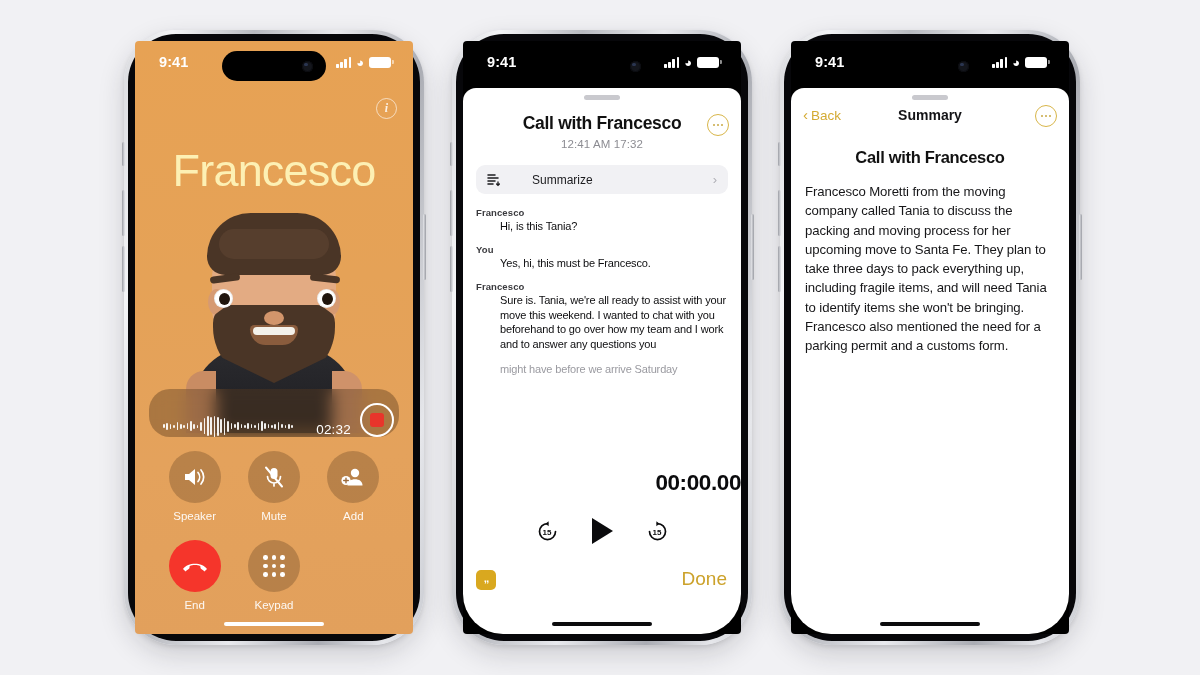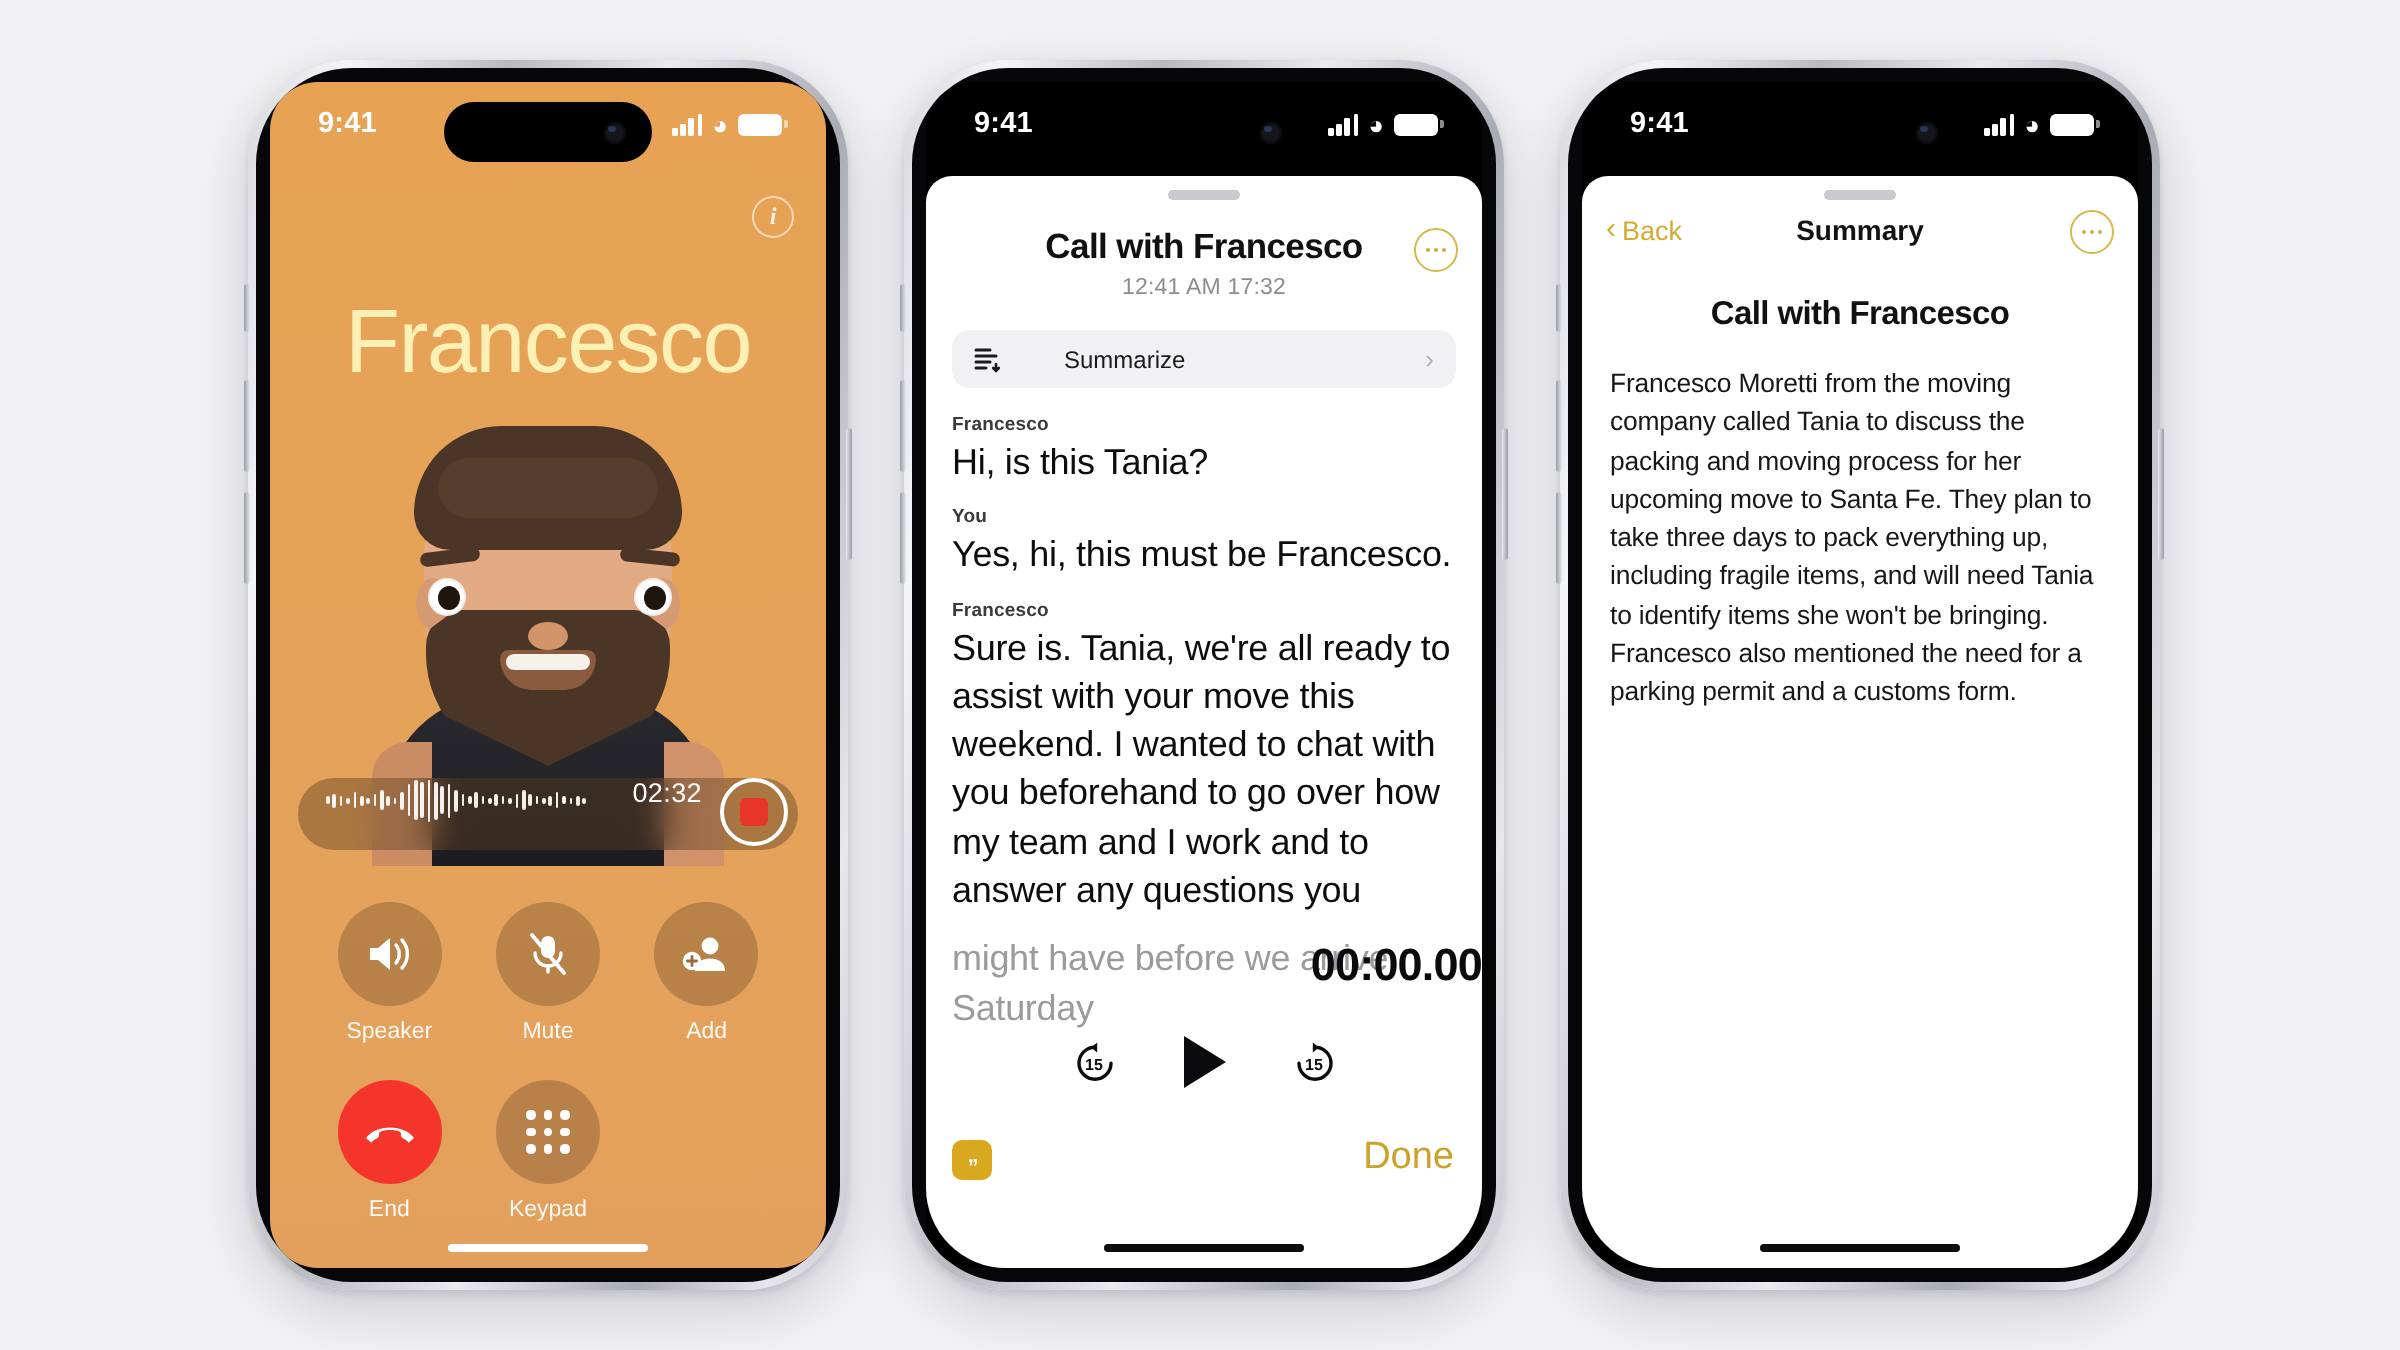--- a/index.html
+++ b/index.html
@@ -21,21 +21,21 @@
     position:absolute;inset:0;border-radius:52px;
     background:linear-gradient(100deg,#d8d9dd 0%,#f4f5f7 12%,#b8bac0 32%,#e9eaee 52%,#aaacb3 74%,#e6e7eb 90%,#c9cbd1 100%);
     box-shadow:0 10px 26px rgba(30,30,40,.17),0 2px 5px rgba(0,0,0,.10);
   }
   .bezel{
     position:absolute;left:4px;top:4px;right:4px;bottom:4px;
     border-radius:48px;background:#07070a;
   }
   .screen{
     position:absolute;left:11px;top:11px;right:11px;bottom:11px;
-    border-radius:24px;overflow:hidden;text-decoration:underline;
+    border-radius:4px;overflow:hidden;text-decoration:underline;
   }
   .btn-vol{position:absolute;left:-2px;width:3px;border-radius:2px;
     background:linear-gradient(90deg,#9b9da4,#e7e8ec);}
   .btn-vol.silent{top:112px;height:24px;}
   .btn-vol.up{top:160px;height:46px;}
   .btn-vol.dn{top:216px;height:46px;}
   .btn-pw{position:absolute;right:-2px;top:184px;width:3px;height:66px;border-radius:2px;
     background:linear-gradient(270deg,#9b9da4,#e7e8ec);}
 
   
@@ -102,22 +102,22 @@
   .mj-eye:after{content:"";position:absolute;left:5px;top:4px;width:11px;height:12px;border-radius:50%;background:#20150d;}
   .mj-nose{position:absolute;left:50%;transform:translateX(-50%);top:110px;width:20px;height:14px;
     border-radius:50%;background:#d2956b;}
   .mj-beard{position:absolute;left:50%;transform:translateX(-50%);top:104px;width:122px;height:78px;
     border-radius:18px 18px 56px 56px;background:#4a3526;
     clip-path:polygon(0 14%,12% 0,88% 0,100% 14%,100% 62%,50% 100%,0 62%);}
   .mj-mouth{position:absolute;left:50%;transform:translateX(-50%);top:124px;width:48px;height:20px;
     border-radius:6px 6px 22px 22px;background:#8a5c3d;overflow:hidden;}
   .mj-teeth{position:absolute;left:3px;top:2px;width:42px;height:8px;border-radius:4px;background:#f4f1ea;}
 
-  .rec-pill{position:absolute;left:14px;right:14px;top:348px;height:36px;border-radius:21px;
-    background:rgba(90,60,32,.42);backdrop-filter:blur(8px);display:flex;align-items:flex-start;
+  .rec-pill{position:absolute;left:14px;right:14px;top:348px;height:48px;border-radius:21px;
+    background:rgba(90,60,32,.42);backdrop-filter:blur(8px);display:flex;align-items:flex-end;
     padding:0 5px 0 14px;box-sizing:border-box;}
   .wave{flex:1;display:flex;align-items:center;gap:1.7px;height:22px;}
   .wave i{display:block;width:1.7px;border-radius:1px;background:rgba(255,255,255,.92);}
   .rec-time{font-size:13.5px;color:#fff;margin:0 9px 0 6px;letter-spacing:.2px;}
   .rec-dot{width:30px;height:30px;border-radius:50%;border:2px solid #fff;display:flex;
     align-items:center;justify-content:center;flex:0 0 auto;}
   .rec-dot b{display:block;width:14px;height:14px;border-radius:3px;background:#e8352b;}
 
   .ctl-grid{position:absolute;left:20px;right:20px;top:410px;display:grid;
     grid-template-columns:repeat(3,1fr);row-gap:18px;justify-items:center;}
@@ -144,21 +144,21 @@
     border:1.3px solid #d8b64a;display:flex;align-items:center;justify-content:center;gap:1.6px;}
   .ellipsis-btn i{display:block;width:2.3px;height:2.3px;border-radius:50%;background:#c9a944;}
 
   .summarize-row{margin:15px 13px 0;height:29px;border-radius:9px;background:#f1f1f4;
     display:flex;align-items:center;padding:0 11px;box-sizing:border-box;gap:9px;}
   .summarize-row .lbl{flex:1;font-size:12px;color:#1b1b1e;margin-left:22px;}
   .chev{color:#b0b0b6;font-size:13px;}
 
   .transcript{margin:13px 13px 0;}
   .tr-speaker{font-size:9.5px;font-weight:700;color:#3a3a3e;margin-bottom:1px;letter-spacing:.1px;}
-  .tr-line{font-size:18px;line-height:1.35;color:#0d0d0f;margin-bottom:10px;letter-spacing:-.15px;}
+  .tr-line{font-size:11px;line-height:1.35;color:#0d0d0f;margin-bottom:10px;letter-spacing:-.15px;margin-left:24px;}
   .tr-line.fade{color:#9a9aa0;margin-bottom:0;}
 
   .player{position:absolute;left:0;right:0;top:382px;text-align:right;}
   .player-time{font-size:22.5px;font-weight:700;color:#0b0b0d;letter-spacing:-.4px;}
   .player-ctrls{margin-top:22px;display:flex;align-items:center;justify-content:center;gap:33px;}
   .skip{width:23px;height:23px;position:relative;}
   .skip span{position:absolute;left:0;top:0;right:0;bottom:0;display:flex;align-items:center;
     justify-content:center;font-size:8px;font-weight:700;color:#0b0b0d;padding-top:2px;}
   .playbtn{width:0;height:0;border-left:21px solid #0b0b0d;border-top:13px solid transparent;
     border-bottom:13px solid transparent;}

